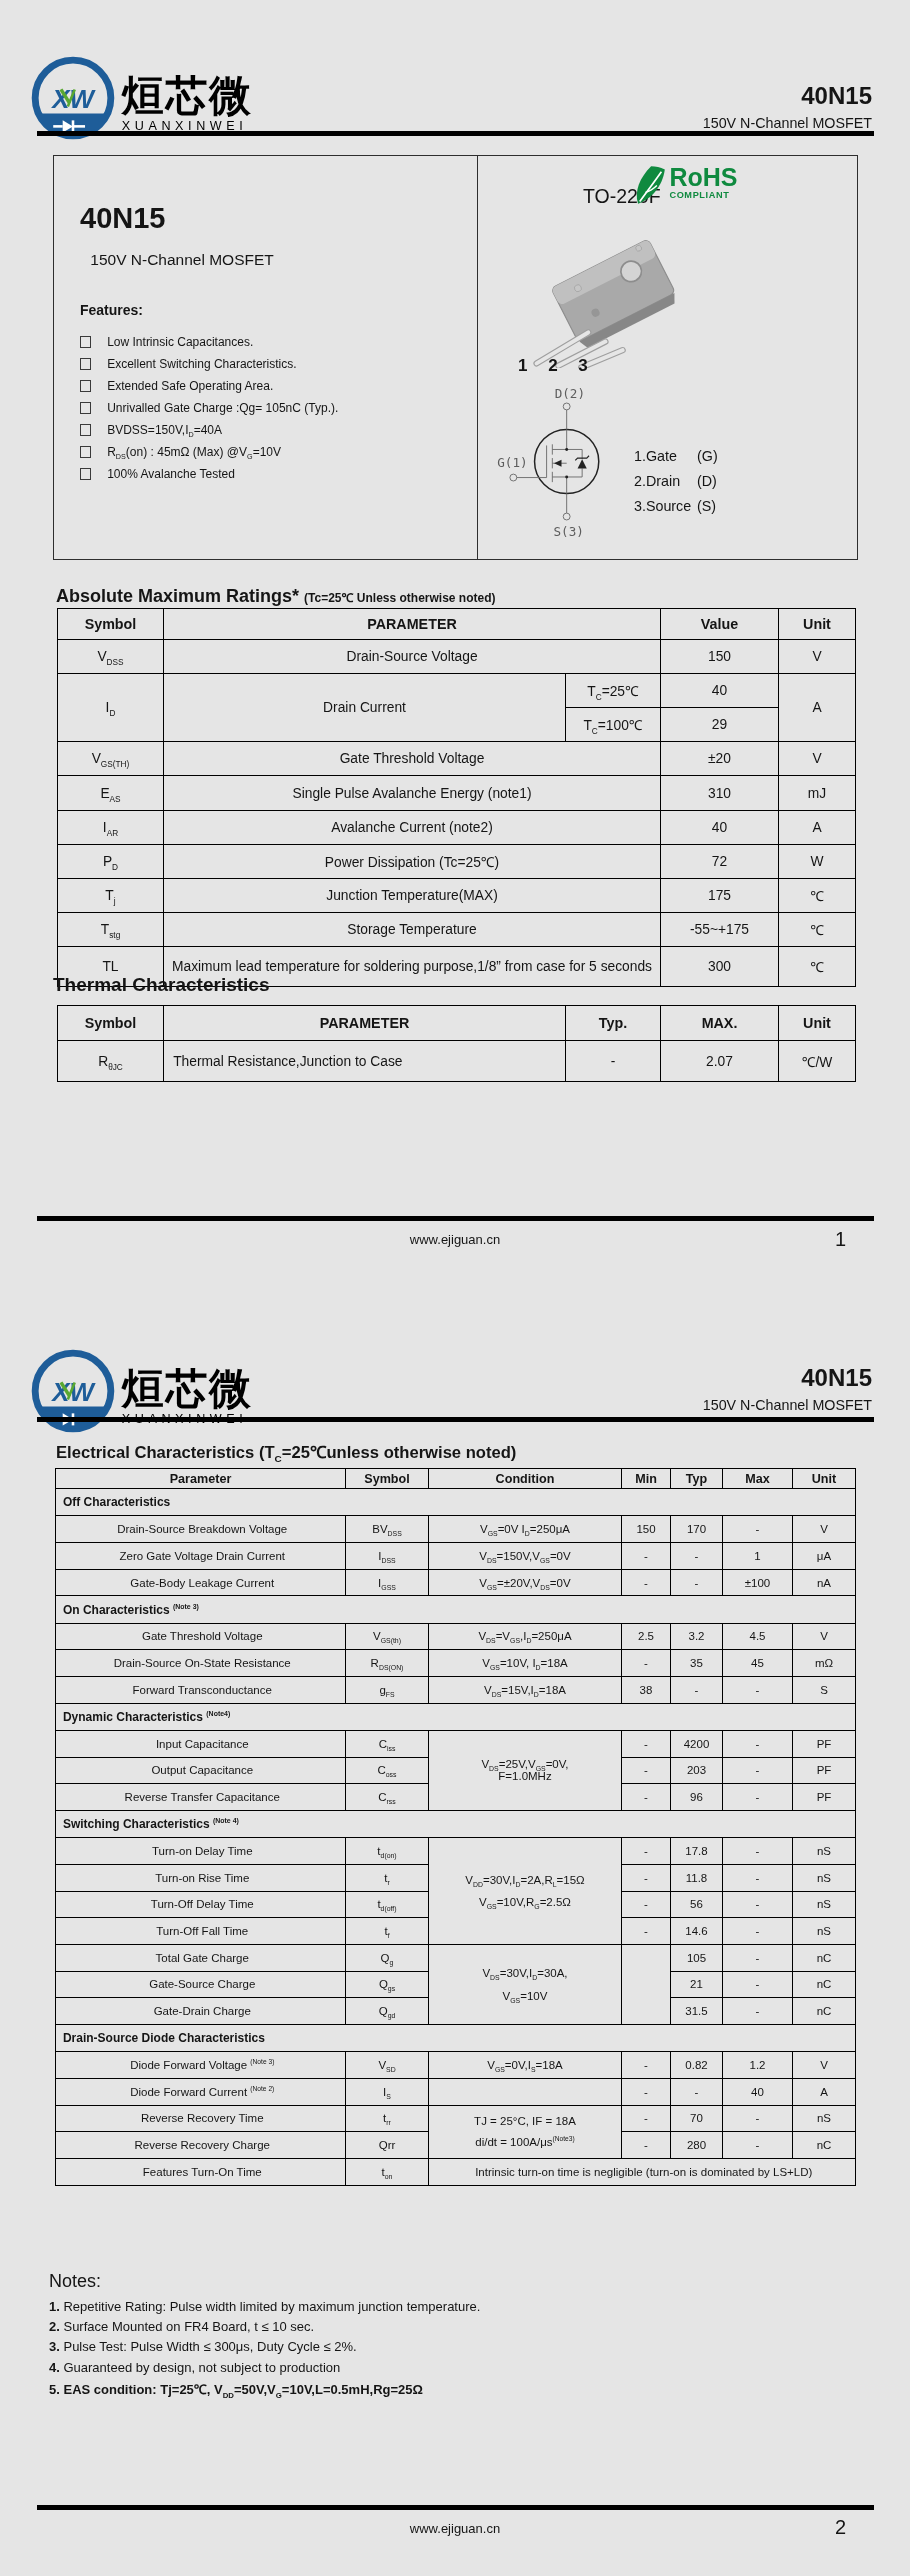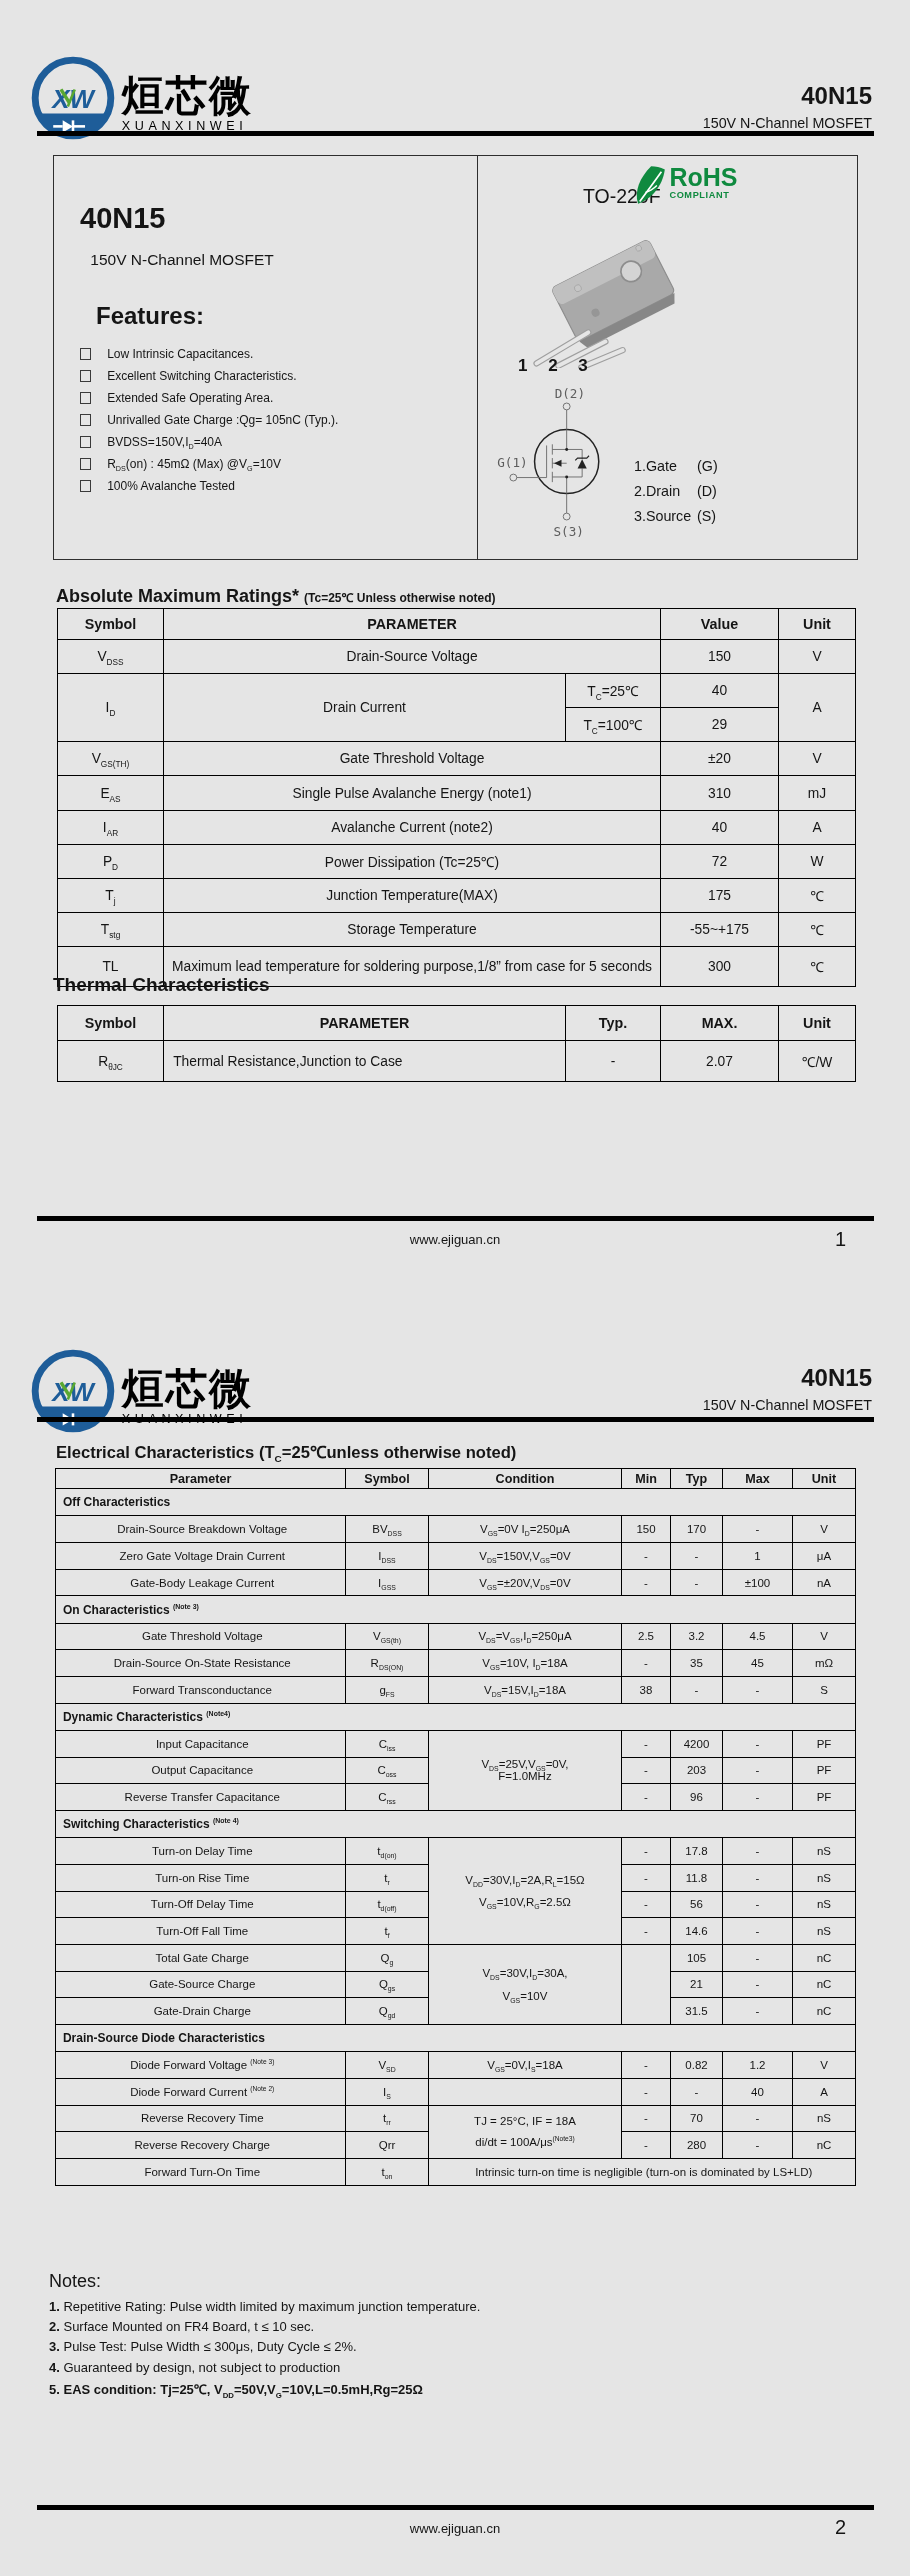--- a/index.html
+++ b/index.html
@@ -16,34 +16,34 @@
   .hdr-right{position:absolute;right:38px;text-align:right;}
   .hdr-part{font-size:24px;font-weight:bold;}
   .hdr-sub{font-size:14.3px;margin-top:4.6px;}
   .rule{position:absolute;left:37px;width:837px;height:4.6px;background:#000;}
 
   
   .info-box{position:absolute;top:155px;left:53px;width:803px;height:403px;border:1.7px solid #2e2e2e;display:flex;}
   .info-left{width:424px;border-right:1.1px solid #2e2e2e;box-sizing:border-box;padding:46px 17px 0 26px;}
   .il-part{font-size:29px;font-weight:bold;}
   .il-sub{font-size:15.5px;margin-top:16px;margin-left:10.3px;}
-  .il-feat{font-size:24px;font-weight:bold;margin-top:33px;margin-left:16px;}
+  .il-feat{font-size:14px;font-weight:bold;margin-top:33px;}
   .features{list-style:none;margin:17px 0 0 0;padding:0;}
   .features li{display:flex;align-items:center;margin-bottom:8px;font-size:12px;}
   .cb{display:inline-block;width:9.2px;height:9.2px;border:1.1px solid #3a3a3a;margin-right:16px;flex:0 0 auto;}
   .info-right{position:relative;flex:1;}
   .pkg-name{position:absolute;left:69px;top:29px;font-size:19.5px;margin-left:36px;}
   .rohs{position:absolute;left:156px;top:9.2px;display:flex;align-items:flex-start;}
   .rohs-txt{margin-left:3.4px;line-height:1;}
   .rohs-title{font-size:25px;font-weight:bold;letter-spacing:0px;}
   .rohs-sub{font-size:9.2px;font-weight:bold;letter-spacing:0.6px;margin-top:1.1px;}
   .pkg-art{position:absolute;left:23px;top:80px;}
   .pkg-pins{position:absolute;left:40px;top:200px;font-size:17px;font-weight:bold;letter-spacing:8px;}
   .schem{position:absolute;left:17px;top:225px;}
-  .pin-legend{position:absolute;left:156px;top:302px;font-size:14.3px;}
+  .pin-legend{position:absolute;left:156px;top:292px;font-size:14.3px;}
   .pin-legend .row{display:flex;margin-bottom:9.2px;}
   .pin-legend .pl-label{width:63px;}
 
   
   .amr-head{position:absolute;left:56px;top:586px;font-size:18px;font-weight:bold;}
   .amr-note{font-size:12px;font-weight:bold;}
   .th-title{position:absolute;left:53px;top:974px;font-size:19px;font-weight:bold;}
   .ec-title{position:absolute;left:56px;top:1440px;font-size:16.6px;font-weight:bold;}
   .notes-title{position:absolute;left:49px;top:2271px;font-size:18px;}
   .notes{position:absolute;left:49px;top:2299px;font-size:13px;}
@@ -564,21 +564,21 @@
     </tr>
     <tr>
       <td class="pl">Reverse Recovery Charge</td>
       <td>Qrr</td>
       <td>-</td>
       <td>280</td>
       <td>-</td>
       <td>nC</td>
     </tr>
     <tr>
-      <td class="pl">Forward Turn-On Time</td>
+      <td class="pl">Features Turn-On Time</td>
       <td>t<sub>on</sub></td>
       <td colspan="5" class="pl">Intrinsic turn-on time is negligible (turn-on is dominated by LS+LD)</td>
     </tr>
   </tbody>
     </table>
 
   <div class="notes-title">Notes:</div>
   <div class="notes">
     <div class="note-line"><span class="note-num">1.</span> <span>Repetitive Rating: Pulse width limited by maximum junction temperature.</span></div>
     <div class="note-line"><span class="note-num">2.</span> <span>Surface Mounted on FR4 Board, t ≤ 10 sec.</span></div>

